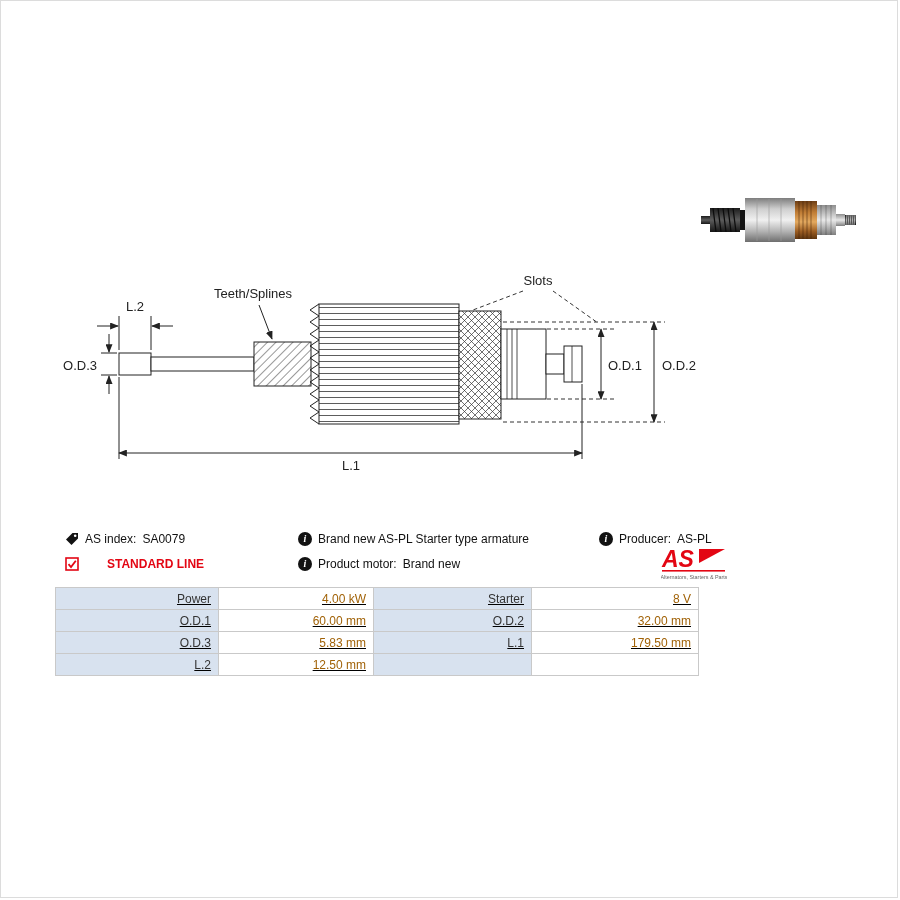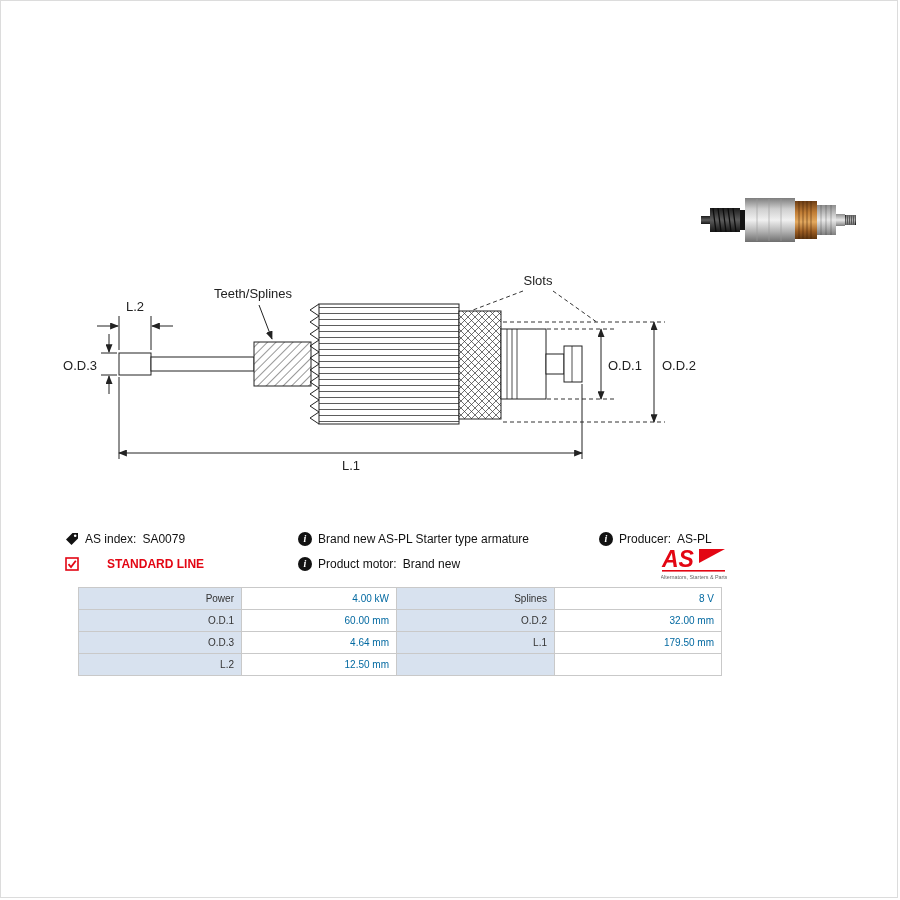--- a/index.html
+++ b/index.html
@@ -19,26 +19,26 @@
              font-size:12px; color:#111; white-space:nowrap; }
   .inforow .b { font-weight:normal; }
   .inforow.redline span.redtxt { color:#e30613; font-weight:bold; }
   .iicon { width:14px; height:14px; border-radius:50%; background:#121212; color:#fff;
            font-family:"Liberation Serif", serif; font-style:italic; font-weight:bold;
            font-size:10px; line-height:14px; text-align:center; flex:0 0 14px; }
   .svgicon { width:14px; height:14px; flex:0 0 14px; display:block; }
   
   .logo { position:absolute; left:636px; top:545px; width:66px; height:38px;margin-left:24px; }
   
-  .specs { position:absolute; left:77px; top:586px; border-collapse:collapse;
-           table-layout:fixed; font-size:10px; }
+  .specs { position:absolute; left:54px; top:586px; border-collapse:collapse;
+           table-layout:fixed; font-size:12px;text-decoration:underline; }
   .specs td { border:1px solid #c9c9c9; height:22px; padding:0 7px 0 4px;
               text-align:right; white-space:nowrap; overflow:hidden; }
   .specs td.lbl { background:#d8e2ef; color:#333; }
-  .specs td.val { background:#ffffff; color:#0369a1; }
+  .specs td.val { background:#ffffff; color:#a16207; }
 </style>
 </head>
 <body>
 
 <div class="page">
 
   <div class="photo">
     <svg width="160" height="74" viewBox="0 0 160 74">
       <defs>
         <linearGradient id="steel" x1="0" y1="0" x2="0" y2="1">
@@ -241,32 +241,32 @@
     <colgroup>
       <col style="width:163px">
         <col style="width:155px">
         <col style="width:158px">
         <col style="width:167px">
     </colgroup>
     <tbody>
       <tr>
         <td class="lbl">Power</td>
         <td class="val">4.00 kW</td>
-        <td class="lbl">Splines</td>
+        <td class="lbl">Starter</td>
         <td class="val">8 V</td>
       </tr>
       <tr>
         <td class="lbl">O.D.1</td>
         <td class="val">60.00 mm</td>
         <td class="lbl">O.D.2</td>
         <td class="val">32.00 mm</td>
       </tr>
       <tr>
         <td class="lbl">O.D.3</td>
-        <td class="val">4.64 mm</td>
+        <td class="val">5.83 mm</td>
         <td class="lbl">L.1</td>
         <td class="val">179.50 mm</td>
       </tr>
       <tr>
         <td class="lbl">L.2</td>
         <td class="val">12.50 mm</td>
         <td class="lbl"></td>
         <td class="val"></td>
       </tr>
     </tbody>

